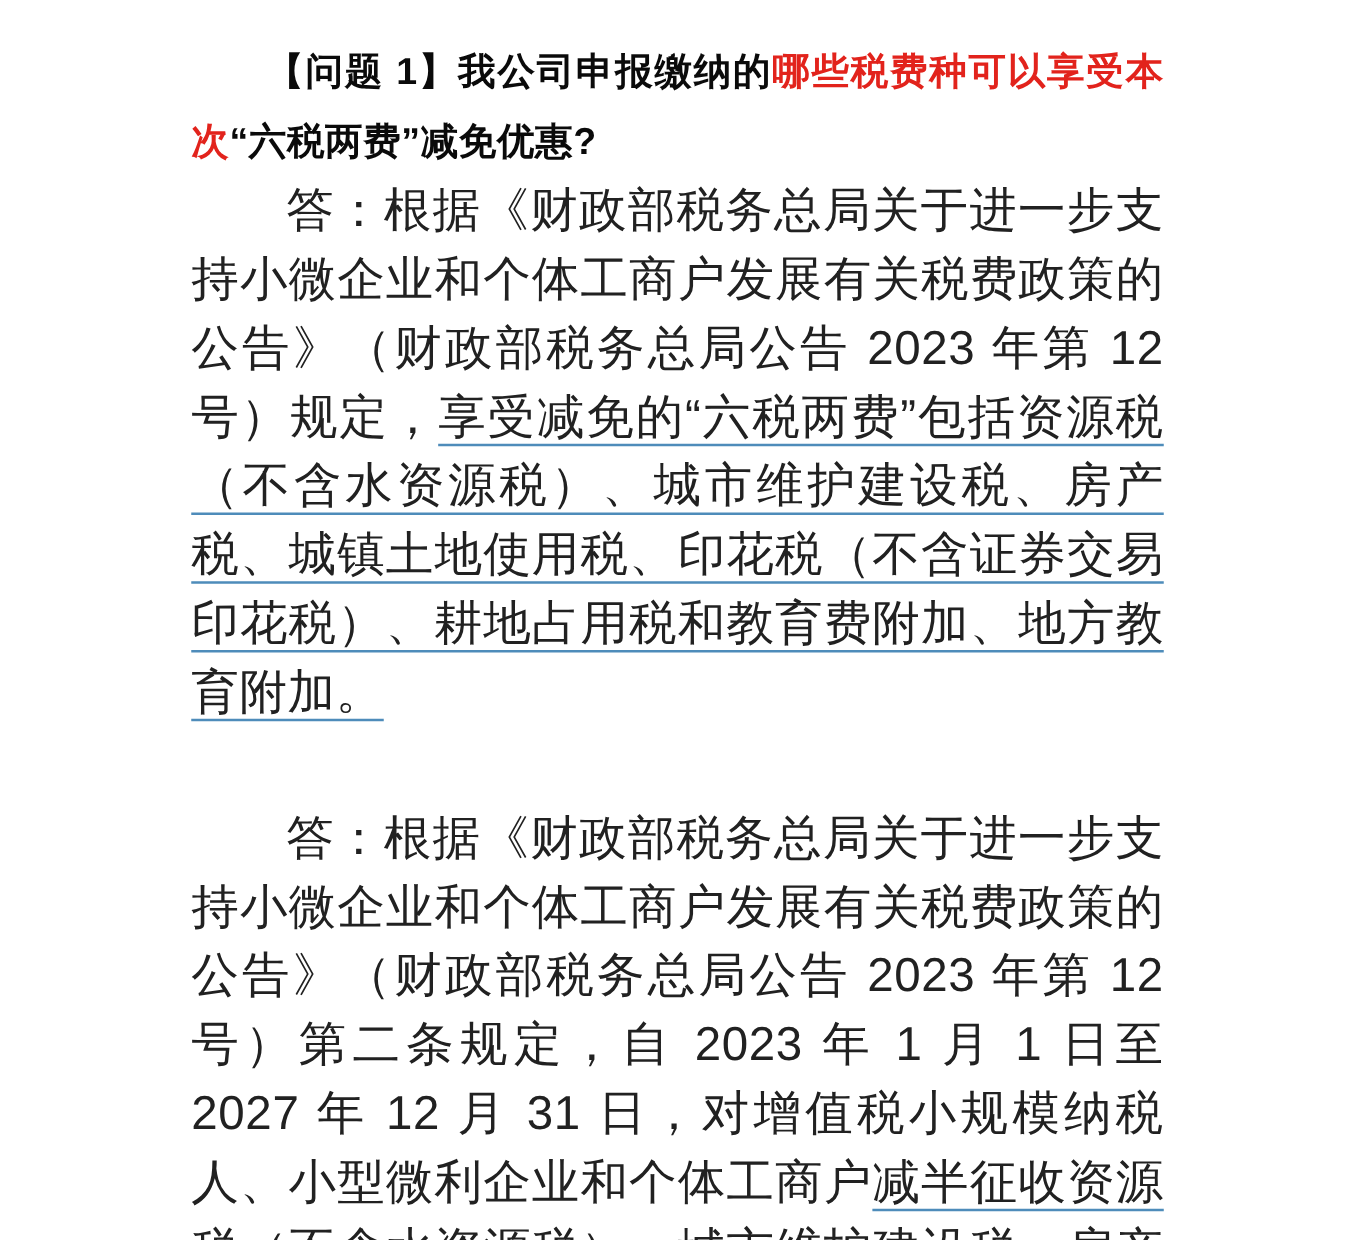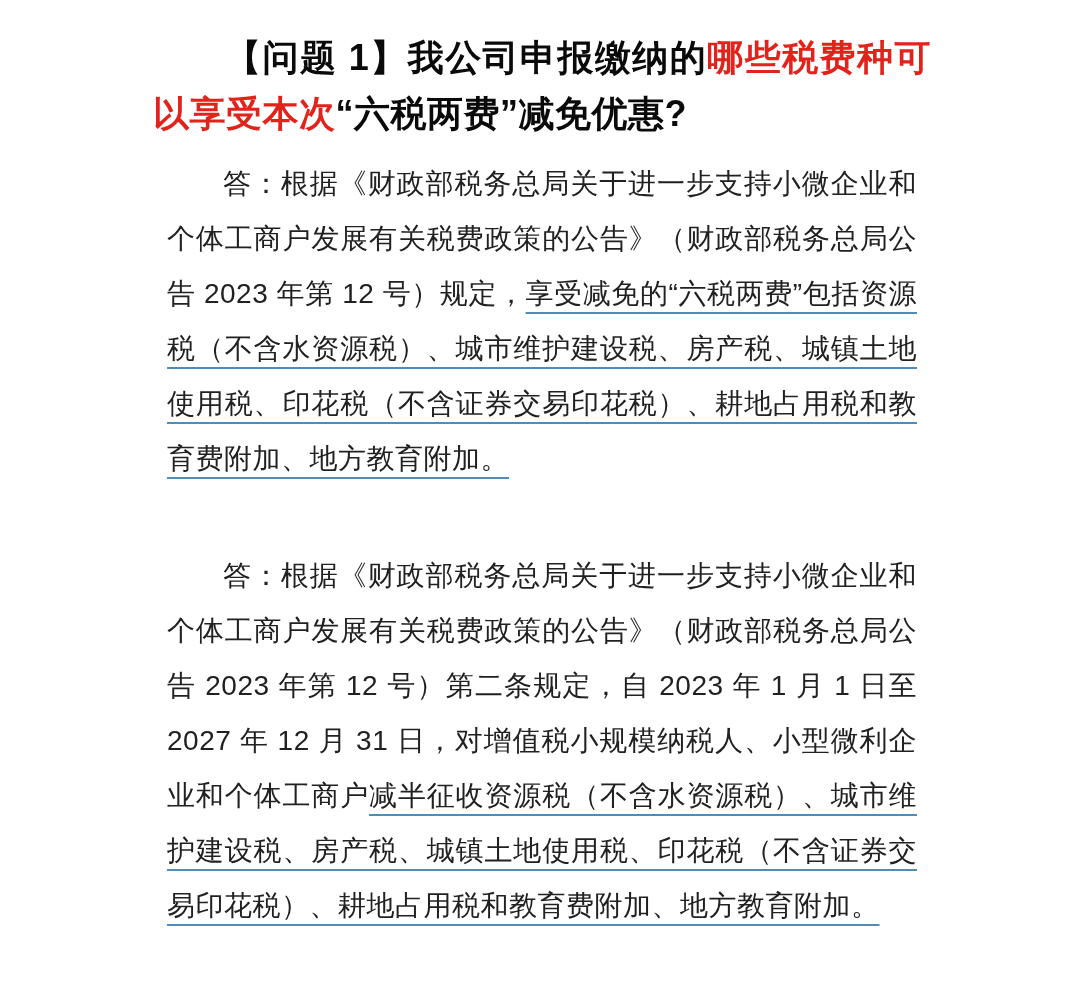--- a/index.html
+++ b/index.html
@@ -18,31 +18,31 @@
     left: 153px;
     top: 30px;
     width: 778px;
     color: var(--text, #212121);
   }
   .qa-block + .qa-block {
     margin-top: 62px;
   }
   .question {
     margin: 0;
-    font-size: 36px;
+    font-size: 30px;
     line-height: 56px;
     font-weight: 800;
     color: var(--heading, #0a0a0a);
     text-align: justify;
     text-indent: 2em;
     letter-spacing: 0.5px;
   }
   .answer {
-    margin: 14px;
-    font-size: 28px;
+    margin: 0;
+    font-size: 38px;
     line-height: 55px;
     font-weight: 400;
     text-align: justify;
     text-indent: 2em;
     letter-spacing: 0.5px;
   }
   .seg-bold-black { color: var(--heading, #0a0a0a); }
   .seg-bold-red   { color: var(--red, #e2231c); }
   .seg-normal     { color: var(--text, #212121); }
   .seg-underline  {

